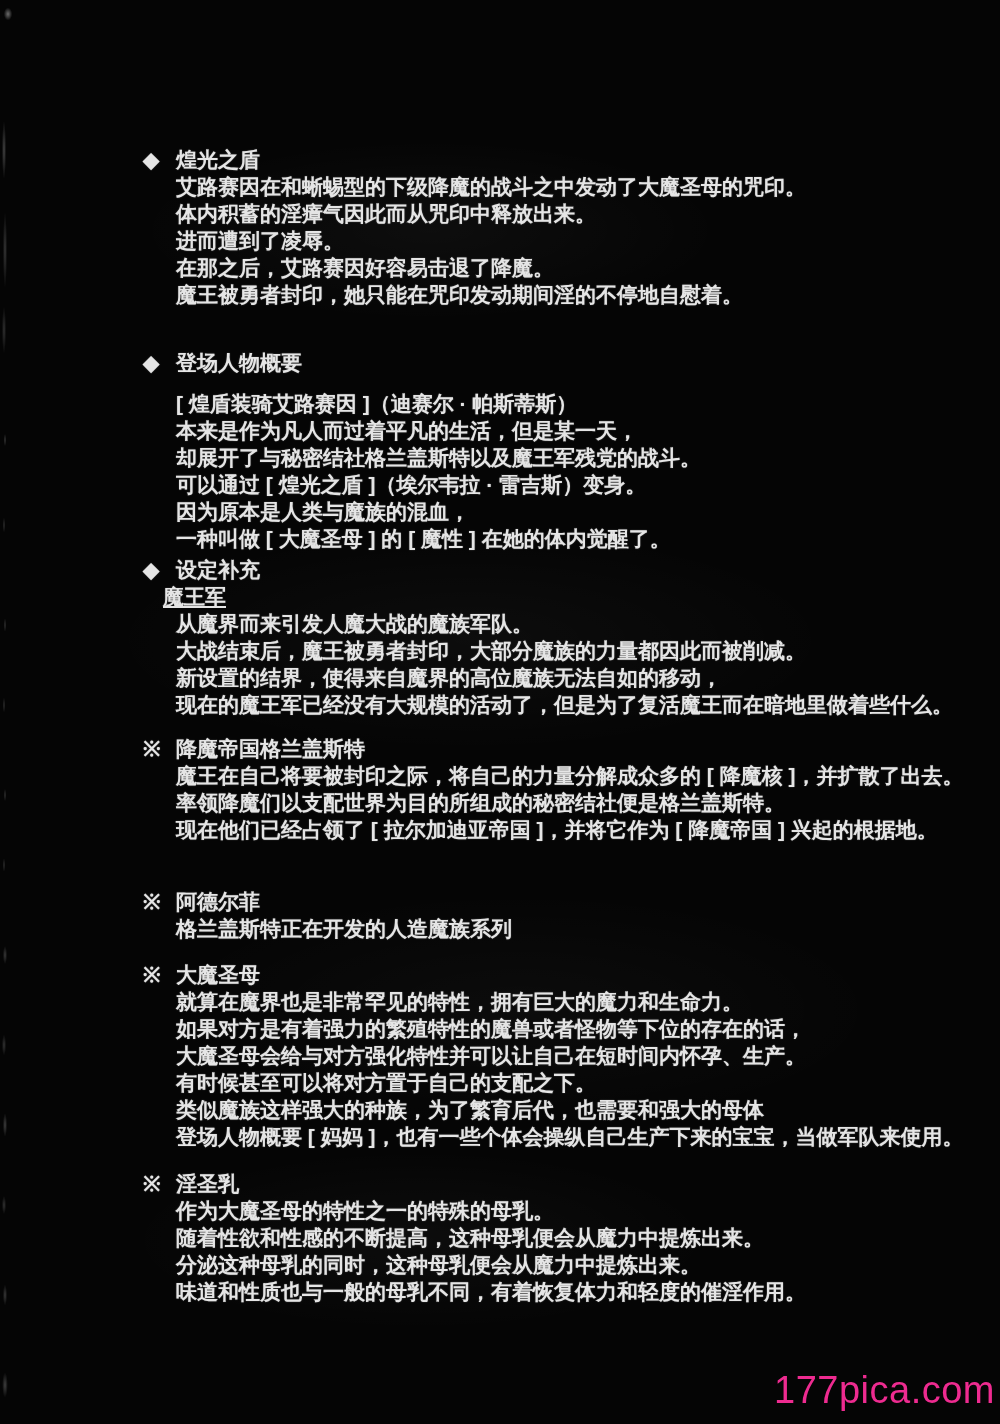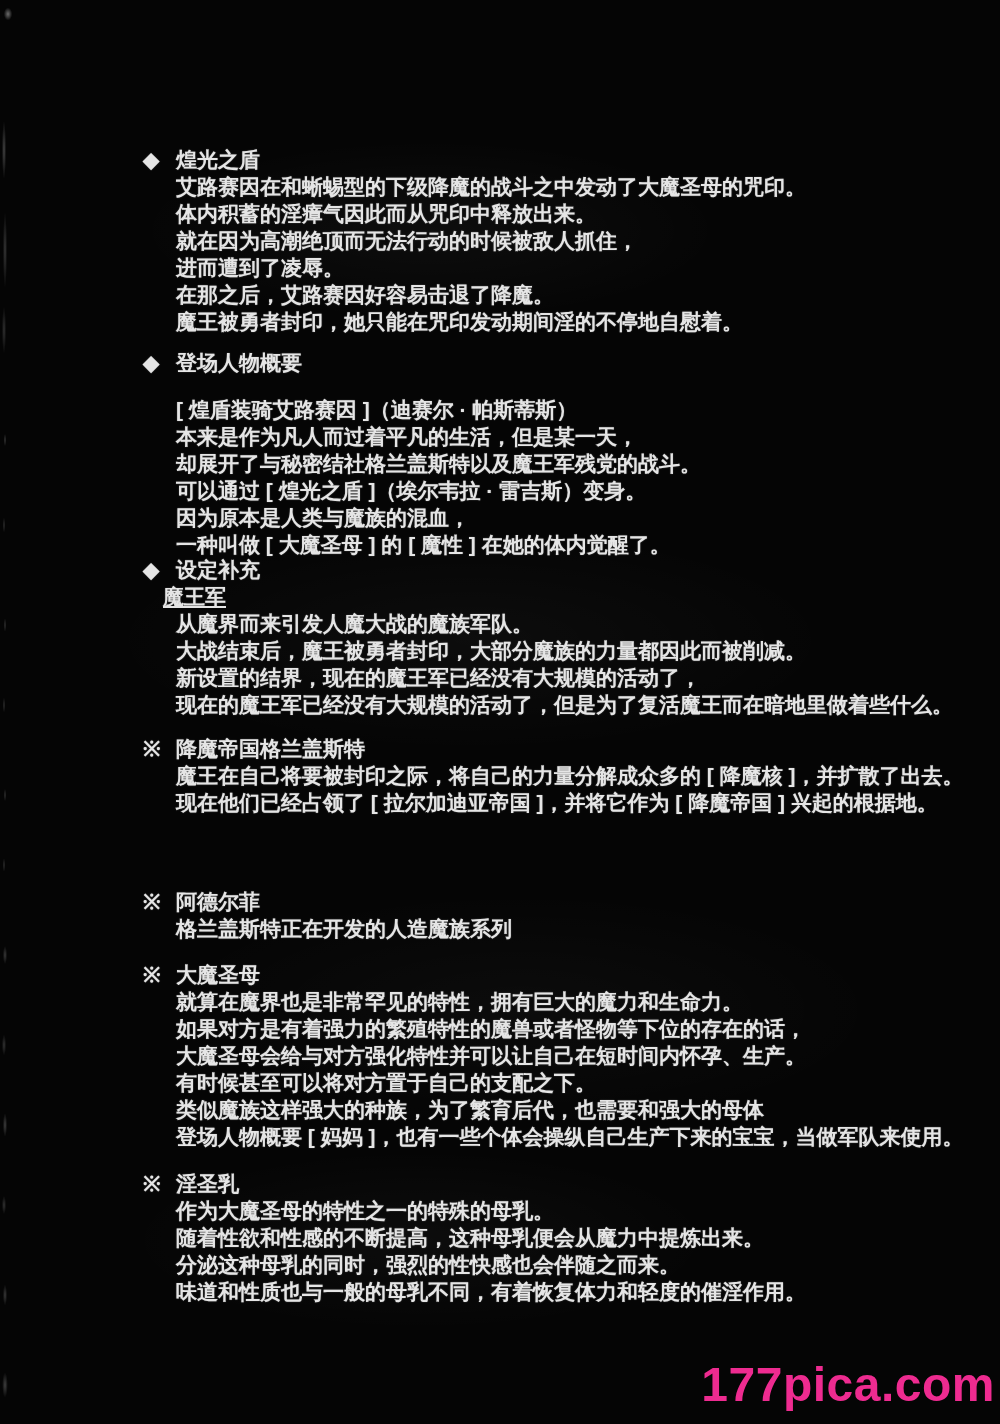--- a/index.html
+++ b/index.html
@@ -63,53 +63,52 @@
     right: 10px;
     white-space: nowrap;
   }
   .sec-head { display: flex; align-items: flex-start; }
   .marker { width: 33px; flex: 0 0 33px; }
   .sec-body { padding-left: 33px; }
   .line { height: 27px; }
   .subhead { margin-left: -13px; text-decoration: underline; }
   .s1 { top: 146px; }
   .s2 { top: 349px; }
-  .s2 .sec-body { margin-top: 20px; }
+  .s2 .sec-body { margin-top: 14px; }
   .s3 { top: 556px; }
   .s4 { top: 735px; }
   .s5 { top: 888px; }
   .s6 { top: 961px; }
   .s7 { top: 1170px; }
   .watermark {
     position: absolute;
     right: 5px;
     bottom: 12px;
-    font-size: 48px;
-    font-weight: bold;
+    font-size: 38px;
+    font-weight: normal;
     color: #ee2b90;
     letter-spacing: 0.5px;
   }
 </style>
 </head>
 <body>
 
 <div class="page">
   <div class="binding-edge"></div>
 
   <main class="content">
 
     <section class="sec s1">
       <div class="sec-head">
         <span class="marker">◆</span>
         <span class="sec-title">煌光之盾</span>
       </div>
       <div class="sec-body">
         <div class="line">艾路赛因在和蜥蜴型的下级降魔的战斗之中发动了大魔圣母的咒印。</div>
         <div class="line">体内积蓄的淫瘴气因此而从咒印中释放出来。</div>
-        <div class="line">就在因为高潮绝顶而无法行动的时候被敌人抓住，</div>
         <div class="line">进而遭到了凌辱。</div>
         <div class="line">在那之后，艾路赛因好容易击退了降魔。</div>
         <div class="line">魔王被勇者封印，她只能在咒印发动期间淫的不停地自慰着。</div>
       </div>
     </section>
 
     <section class="sec s2">
       <div class="sec-head">
         <span class="marker">◆</span>
         <span class="sec-title">登场人物概要</span>
@@ -126,32 +125,33 @@
 
     <section class="sec s3">
       <div class="sec-head">
         <span class="marker">◆</span>
         <span class="sec-title">设定补充</span>
       </div>
       <div class="sec-body">
         <div class="line subhead">魔王军</div>
         <div class="line">从魔界而来引发人魔大战的魔族军队。</div>
         <div class="line">大战结束后，魔王被勇者封印，大部分魔族的力量都因此而被削减。</div>
-        <div class="line">新设置的结界，现在的魔王军已经没有大规模的活动了，</div>
+        <div class="line">新设置的结界，使得来自魔界的高位魔族无法自如的移动，</div>
         <div class="line">现在的魔王军已经没有大规模的活动了，但是为了复活魔王而在暗地里做着些什么。</div>
       </div>
     </section>
 
     <section class="sec s4">
       <div class="sec-head">
         <span class="marker">※</span>
         <span class="sec-title">降魔帝国格兰盖斯特</span>
       </div>
       <div class="sec-body">
         <div class="line">魔王在自己将要被封印之际，将自己的力量分解成众多的 [ 降魔核 ]，并扩散了出去。</div>
+        <div class="line">率领降魔们以支配世界为目的所组成的秘密结社便是格兰盖斯特。</div>
         <div class="line">现在他们已经占领了 [ 拉尔加迪亚帝国 ]，并将它作为 [ 降魔帝国 ] 兴起的根据地。</div>
       </div>
     </section>
 
     <section class="sec s5">
       <div class="sec-head">
         <span class="marker">※</span>
         <span class="sec-title">阿德尔菲</span>
       </div>
       <div class="sec-body">
@@ -175,21 +175,21 @@
     </section>
 
     <section class="sec s7">
       <div class="sec-head">
         <span class="marker">※</span>
         <span class="sec-title">淫圣乳</span>
       </div>
       <div class="sec-body">
         <div class="line">作为大魔圣母的特性之一的特殊的母乳。</div>
         <div class="line">随着性欲和性感的不断提高，这种母乳便会从魔力中提炼出来。</div>
-        <div class="line">分泌这种母乳的同时，强烈的性快感也会伴随之而来。</div>
+        <div class="line">分泌这种母乳的同时，这种母乳便会从魔力中提炼出来。</div>
         <div class="line">味道和性质也与一般的母乳不同，有着恢复体力和轻度的催淫作用。</div>
       </div>
     </section>
 
   </main>
 
   <div class="watermark">177pica.com</div>
 </div>
 
 </body></html>

